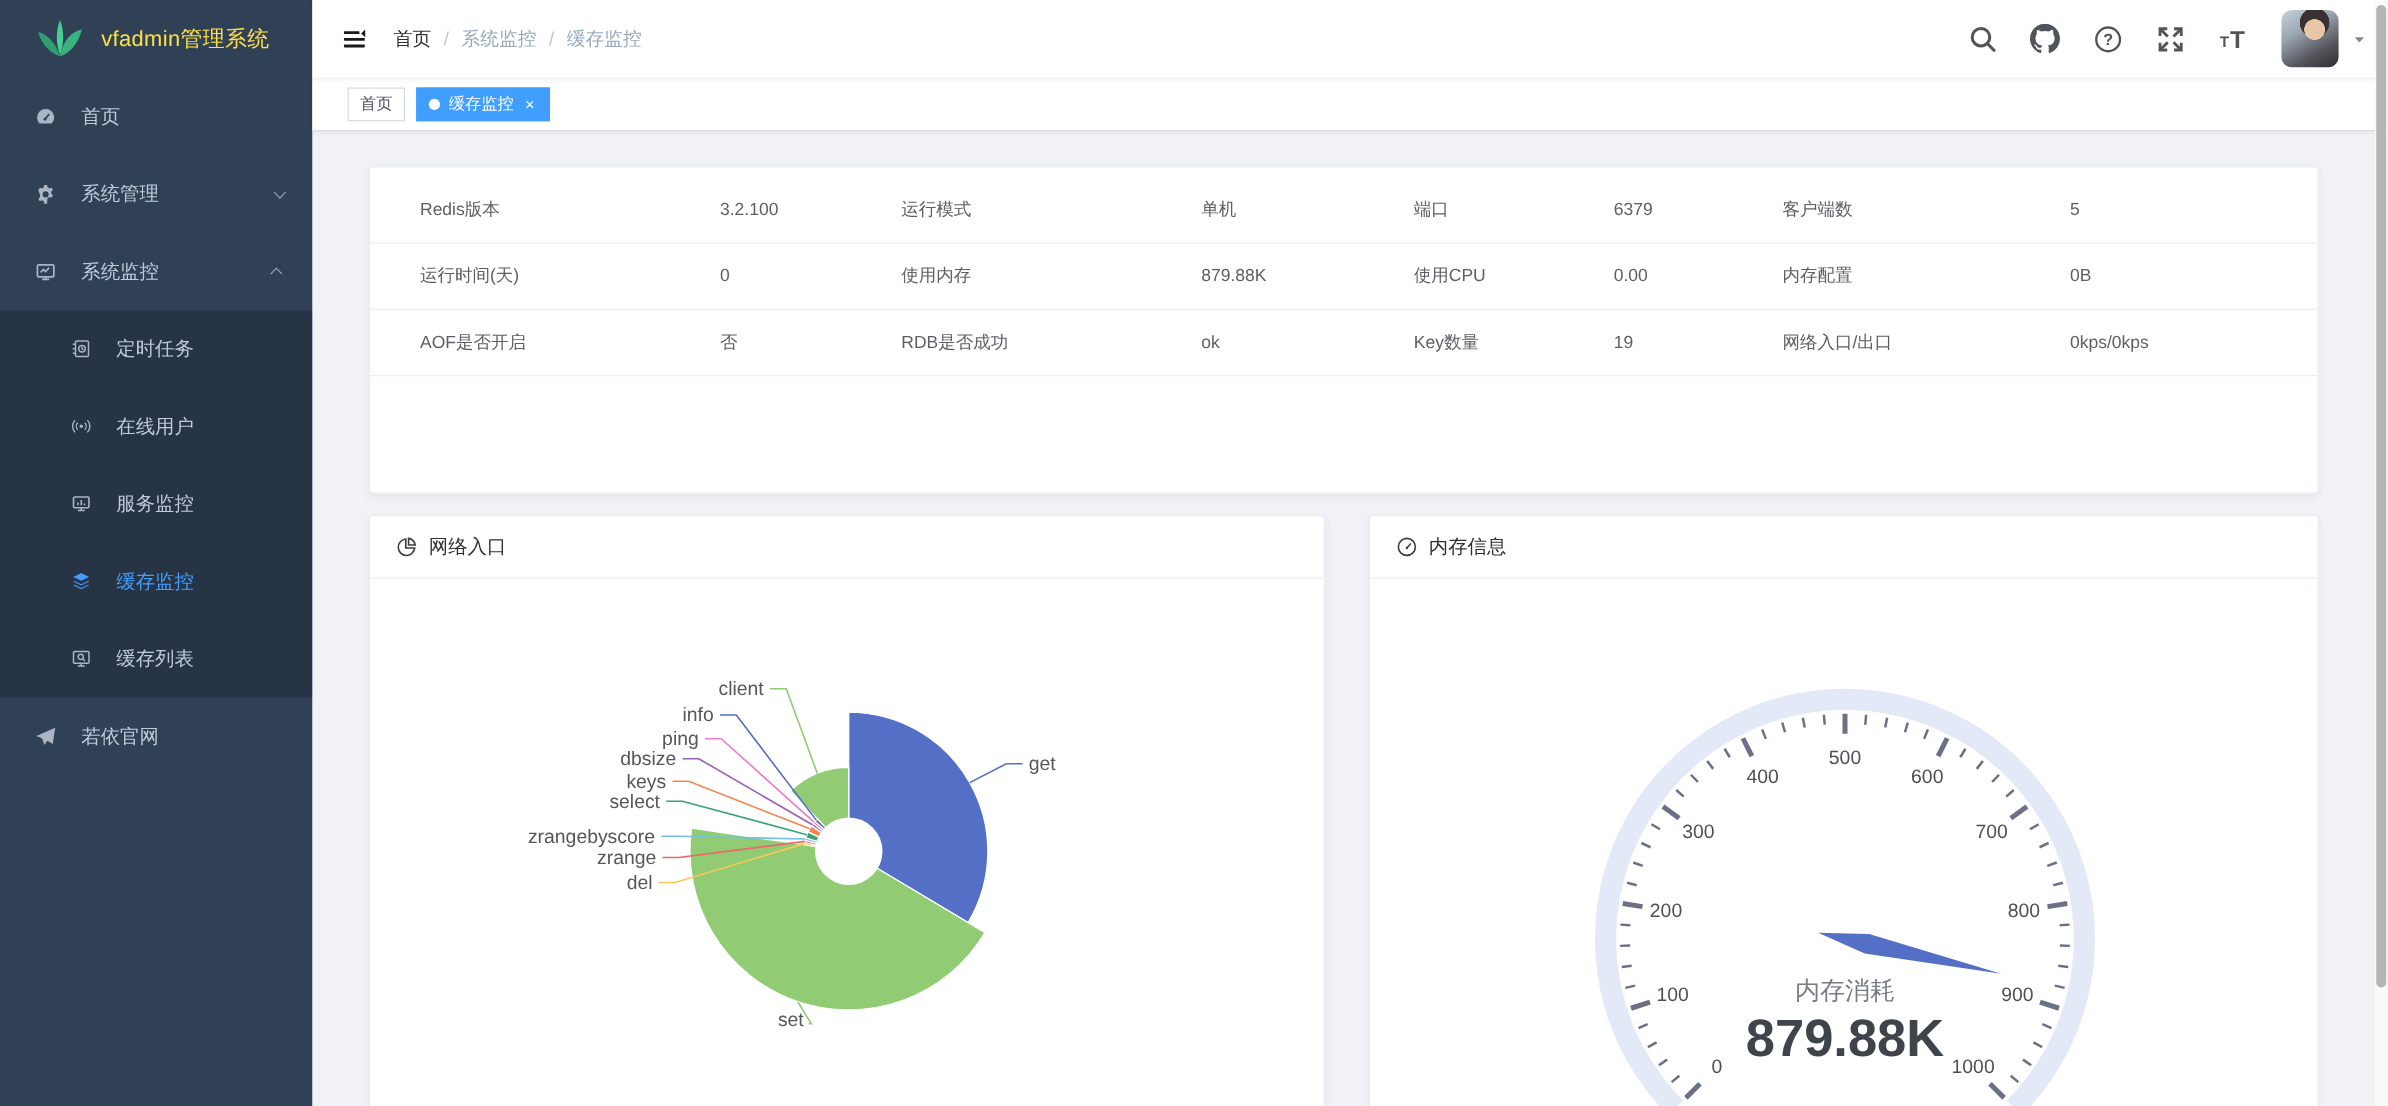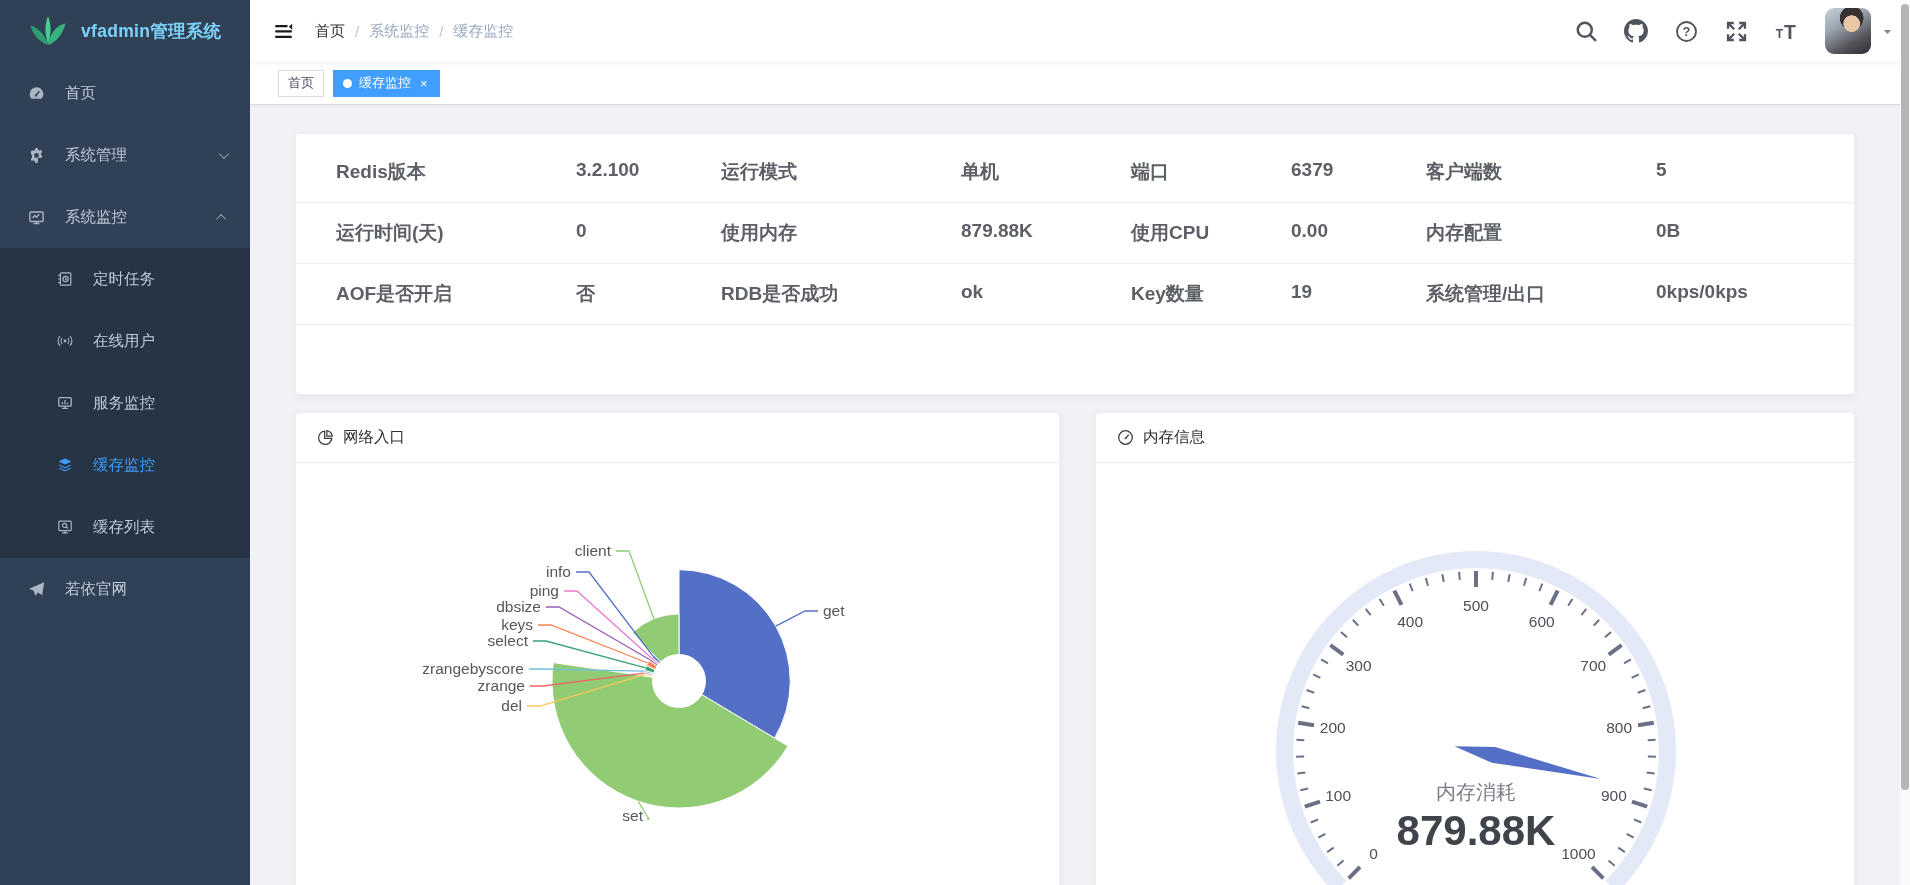--- a/index.html
+++ b/index.html
@@ -3,21 +3,21 @@
 <meta charset="utf-8">
 <style>
   * { margin:0; padding:0; box-sizing:border-box; }
   html,body { width:1910px; height:885px; overflow:hidden; }
   body { font-family:"Liberation Sans","DejaVu Sans",sans-serif; background:#f0f2f5; color:#303133; }
   .app { display:flex; width:1910px; height:885px; position:relative; }
 
   
   .sidebar { width:250px; flex-shrink:0; background:#304156; display:flex; flex-direction:column; overflow:hidden; }
   .logo-row { height:62px; display:flex; align-items:center; padding-left:30px; gap:15px; flex-shrink:0; }
-  .logo-title { color:#7dd3fc; font-weight:bold; font-size:17.5px; letter-spacing:.3px; white-space:nowrap; }
+  .logo-title { color:#fde047; font-weight:normal; font-size:17.5px; letter-spacing:.3px; white-space:nowrap; }
   .menu { flex:1; }
   .menu-item { height:62px; display:flex; align-items:center; padding-left:28px; color:#bfcbd9; font-size:15.5px; cursor:pointer; position:relative; white-space:nowrap; }
   .menu-item .icn { margin-right:20px; color:#a9b5c4; flex-shrink:0; }
   .menu-item.sub { padding-left:57px; }
   .menu-item.active { color:#409eff; }
   .menu-item.active .icn { color:#409eff; }
   .submenu { background:#263445; }
   .arrow { position:absolute; right:24px; width:7px; height:7px; border-right:1.5px solid #97a3b2; border-bottom:1.5px solid #97a3b2; }
   .arrow.down { transform:rotate(45deg) translateY(-2px); }
   .arrow.up { transform:rotate(225deg) translateY(-2px); }
@@ -47,21 +47,21 @@
   .tag .close { font-size:13px; line-height:1; padding:1px 2px; border-radius:50%; }
 
   .app-main { flex:1; padding:28px 55px 0 45px; overflow:hidden; }
   .card { background:#fff; border:1px solid #ebeef5; border-radius:4px; box-shadow:0 2px 8px rgba(0,21,41,.05); }
   .card-header { height:50px; display:flex; align-items:center; gap:9px; padding:0 21px; border-bottom:1px solid #e9edf3; font-size:15.5px; color:#2e3033; }
   .card-header .icn { color:#3a3d42; }
 
   
   #basic-card { height:262px; overflow:hidden; }
   .info-table { margin-top:8px; }
-  .info-row { display:grid; grid-template-columns:240px 145px 240px 170px 160px 135px 230px 1fr; padding:17px 0; border-bottom:1px solid #ebeef5; font-size:19px; color:#5c6066;font-weight:bold; }
+  .info-row { display:grid; grid-template-columns:240px 145px 240px 170px 160px 135px 230px 1fr; padding:17px 0; border-bottom:1px solid #ebeef5; font-size:14px; color:#5c6066; }
   .info-row .cell { padding-left:40px; white-space:nowrap; overflow:hidden; }
 
   .charts-row { display:flex; gap:35px; margin-top:17px; }
   #pie-card { width:765px; height:500px; overflow:hidden; }
   #gauge-card { width:760px; height:500px; overflow:hidden; }
   .chart-body { position:relative; }
   svg { display:block; }
   svg text { font-family:"Liberation Sans","DejaVu Sans",sans-serif; }
 
   .scrollbar { position:absolute; right:0; top:0; width:10px; height:885px; background:#fafafa; z-index:9; }
@@ -269,21 +269,21 @@
               <span class="cell">内存配置</span>
               <span class="cell">0B</span>
             </div>
             <div class="info-row">
               <span class="cell">AOF是否开启</span>
               <span class="cell">否</span>
               <span class="cell">RDB是否成功</span>
               <span class="cell">ok</span>
               <span class="cell">Key数量</span>
               <span class="cell">19</span>
-              <span class="cell">系统管理/出口</span>
+              <span class="cell">网络入口/出口</span>
               <span class="cell">0kps/0kps</span>
             </div>
           </div>
       </section>
 
       <div class="charts-row">
         <section class="card" id="pie-card">
           <div class="card-header">
             <svg class="icn" width="17" height="17" viewBox="0 0 16 16" fill="none" stroke="currentColor" stroke-width="1.2">
               <path d="M7.2 2.1A6.2 6.2 0 1 0 13.9 8.8H7.2z"></path>

